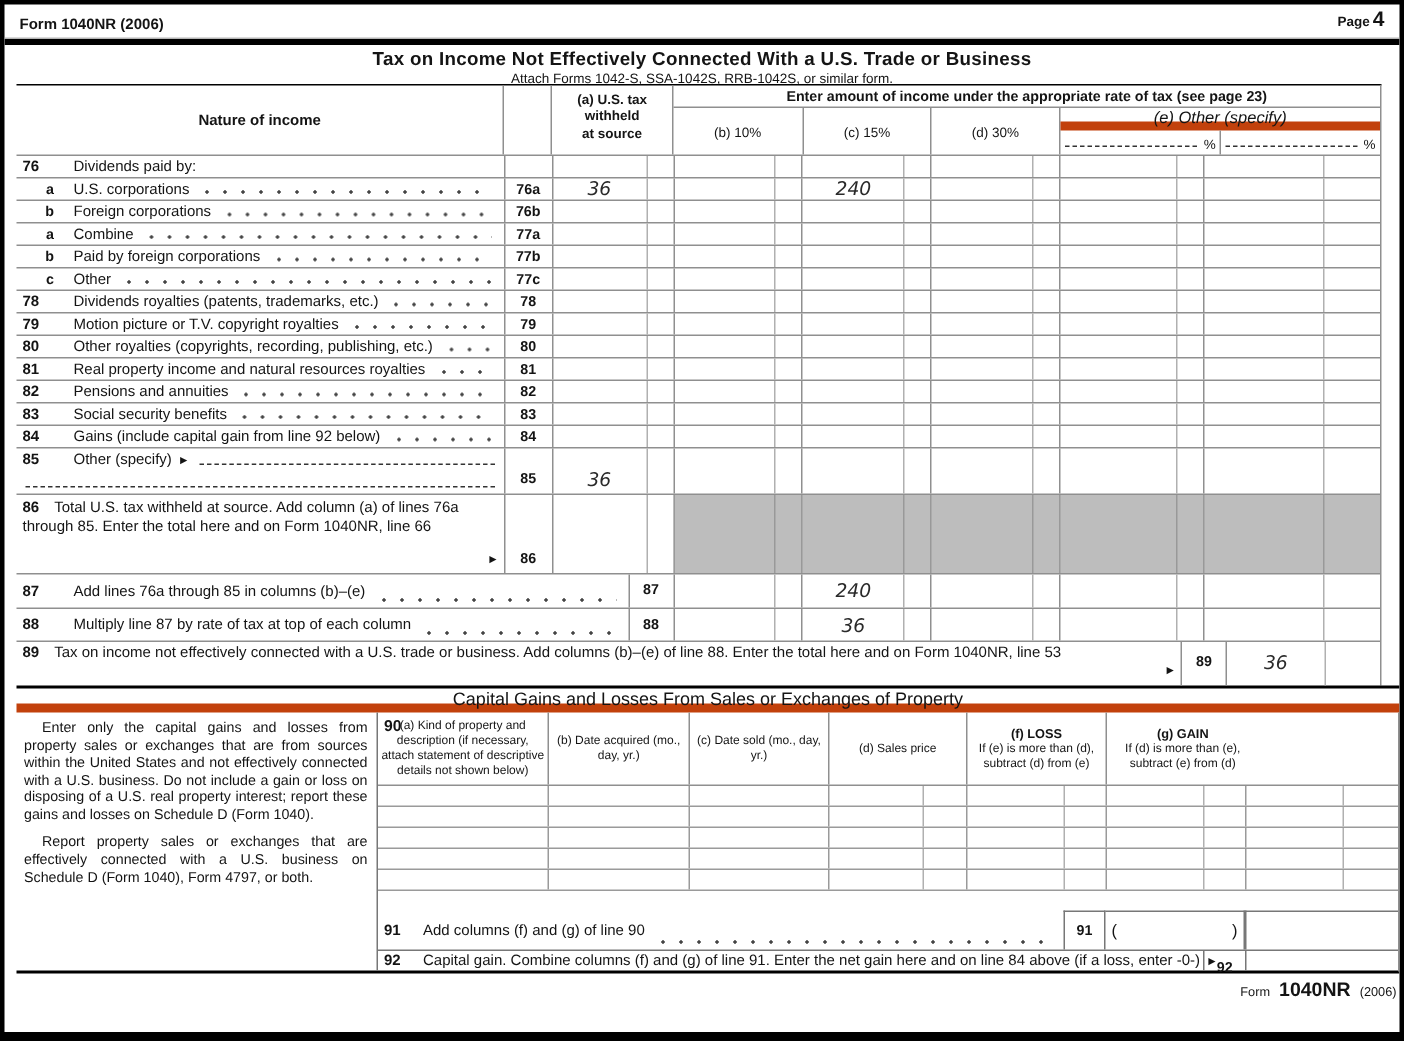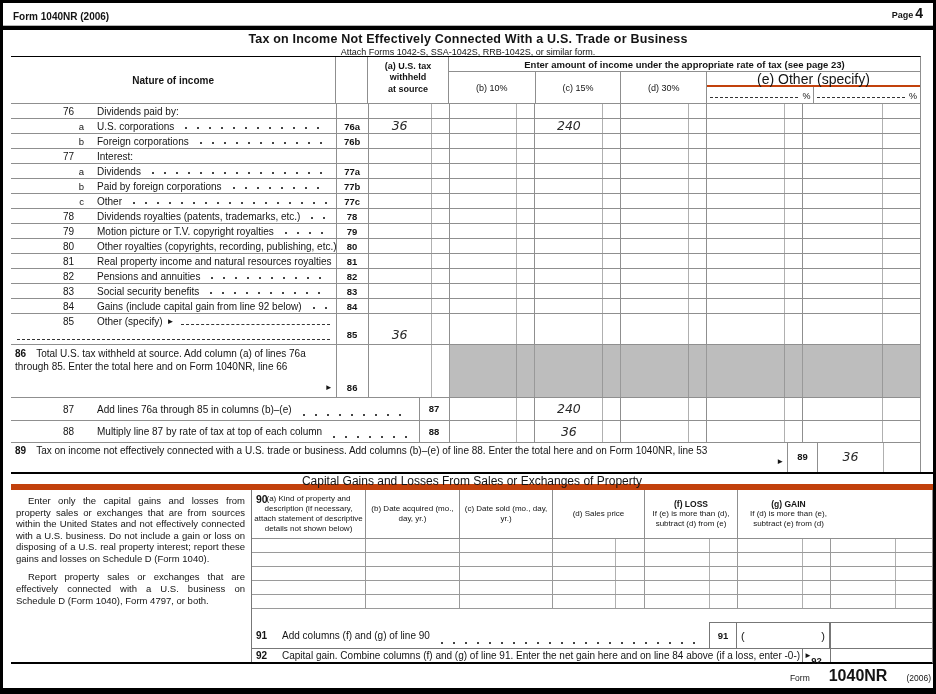--- a/index.html
+++ b/index.html
@@ -33,30 +33,30 @@
   .hdr { display:flex; height:47px; border-bottom:1px solid #8f8f8f; }
   .hdr-desc { width:325px; display:flex; align-items:center; justify-content:center; font-weight:bold; font-size:10px; }
   .hdr-num { width:32px; border-left:1px solid #8f8f8f; }
   .hdr-a { width:81px; border-left:1px solid #8f8f8f; text-align:center; font-weight:bold; font-size:9px; padding-top:4px; line-height:1.25; }
   .hdr-rates { width:472px; border-left:1px solid #8f8f8f; display:flex; flex-direction:column; }
   .hdr-banner { height:15px; text-align:center; font-weight:bold; font-size:9.5px; border-bottom:1px solid #8f8f8f; line-height:15px; }
   .hdr-sub { display:flex; flex:1; }
   .hdr-b,.hdr-c,.hdr-d { width:86px; display:flex; align-items:center; justify-content:center; font-size:9px; }
   .hdr-c,.hdr-d,.hdr-e { border-left:1px solid #8f8f8f; }
   .hdr-e { width:214px; display:flex; flex-direction:column; }
-  .hdr-e-label { height:15px; text-align:center; font-size:14px; border-bottom:2px solid #c2410c; line-height:14px; }
+  .hdr-e-label { height:15px; text-align:center; font-size:11px; border-bottom:6px solid #c2410c; line-height:14px;font-style:italic; }
   .hdr-e-pcts { flex:1; display:flex; }
   .pct-cell { width:107px; display:flex; align-items:flex-end; padding:0 3px 2px 3px; font-size:9px; }
   .pct-cell + .pct-cell { border-left:1px solid #8f8f8f; }
   .pct-dots { flex:1; border-bottom:1.5px dashed #333; margin:0 4px 3px 0; }
 
   
   .t1row { height:15px; }
   .desc { display:flex; align-items:center; white-space:nowrap; }
-  .rnum { width:30px; flex:none; font-weight:normal; padding-left:4px;margin-left:48px; }
+  .rnum { width:30px; flex:none; font-weight:bold; padding-left:4px; }
   .sub .rnum { text-align:right; padding-left:0; padding-right:5px; font-size:9.5px; }
   .rlabel { margin-left:8px; }
   .leader { flex:1; min-width:6px; margin:0 8px 0 6px; align-self:stretch;
             background-image:radial-gradient(circle, #444 1px, rgba(0,0,0,0) 1.2px);
             background-size:12px 4px; background-repeat:repeat-x; background-position:left calc(100% - 3px); }
   .lino { font-weight:bold; font-size:9.5px; text-align:center; line-height:15px; }
   .val { font-family:"DejaVu Sans", sans-serif; font-style:italic; font-size:12.5px; color:#2a2a2a; text-align:center; line-height:14px; }
 
   
   .row85 { height:31px; }
@@ -115,21 +115,21 @@
   .g91-num { width:28px; height:26px; border:1px solid #777; border-bottom:none; font-weight:bold; font-size:9.5px; text-align:center; line-height:25px; }
   .g91-paren { width:93px; height:26px; border:1px solid #777; border-bottom:none; border-left:none; display:flex; justify-content:space-between; padding:0 4px; font-size:11px; align-items:center; }
   .g91-g { width:102px; height:26px; border-top:1px solid #777; border-left:1px solid #777; }
   .g92 { display:flex; height:14px; border-top:1px solid #777;justify-content:center; }
   .g92-desc { width:550px; display:flex; align-items:center; white-space:nowrap; padding-left:4px; }
   .g92-num { width:28px; border-left:1px solid #777; font-weight:bold; font-size:9.5px; text-align:center; line-height:23px; }
   .g92-g { width:102px; border-left:1px solid #777; }
   .gnum { width:26px; flex:none; font-weight:bold; }
 
   .footer { width:922px; margin-left:8px; text-align:right; padding:3px 2px 0 0; font-size:8.5px; }
-  .footer .fnum { font-size:16px; font-weight:bold; margin:0 19px; }
+  .footer .fnum { font-size:13px; font-weight:bold; margin:0 6px; }
 </style>
 </head>
 <body>
 
 <div id="page">
 
   <div class="topbar">
     <span class="formref">Form 1040NR (2006)</span>
     <span>
       <span class="pageref">Page</span><span class="pagenum">4</span>
@@ -231,44 +231,24 @@
         <div class="cell w-c"></div>
         <div class="cell w-m val"></div>
         <div class="cell w-c"></div>
         <div class="cell w-m val"></div>
         <div class="cell w-c"></div>
         <div class="cell w-e1m val"></div>
         <div class="cell w-c"></div>
         <div class="cell w-e2m val"></div>
         <div class="cell w-e2c"></div>
       </div>
-        <div class="row t1row cat">
-        <div class="cell w-desc desc">
-          <span class="rnum">77</span>
-          <span class="rlabel">Interest:</span>
-
-        </div>
-        <div class="cell w-num lino"></div>
-        <div class="cell w-am val"></div>
-        <div class="cell w-ac"></div>
-        <div class="cell w-m val"></div>
-        <div class="cell w-c"></div>
-        <div class="cell w-m val"></div>
-        <div class="cell w-c"></div>
-        <div class="cell w-m val"></div>
-        <div class="cell w-c"></div>
-        <div class="cell w-e1m val"></div>
-        <div class="cell w-c"></div>
-        <div class="cell w-e2m val"></div>
-        <div class="cell w-e2c"></div>
-      </div>
         <div class="row t1row sub">
         <div class="cell w-desc desc">
           <span class="rnum">a</span>
-          <span class="rlabel">Dividends</span>
+          <span class="rlabel">Combine</span>
           <span class="leader"></span>
         </div>
         <div class="cell w-num lino">77a</div>
         <div class="cell w-am val"></div>
         <div class="cell w-ac"></div>
         <div class="cell w-m val"></div>
         <div class="cell w-c"></div>
         <div class="cell w-m val"></div>
         <div class="cell w-c"></div>
         <div class="cell w-m val"></div>

